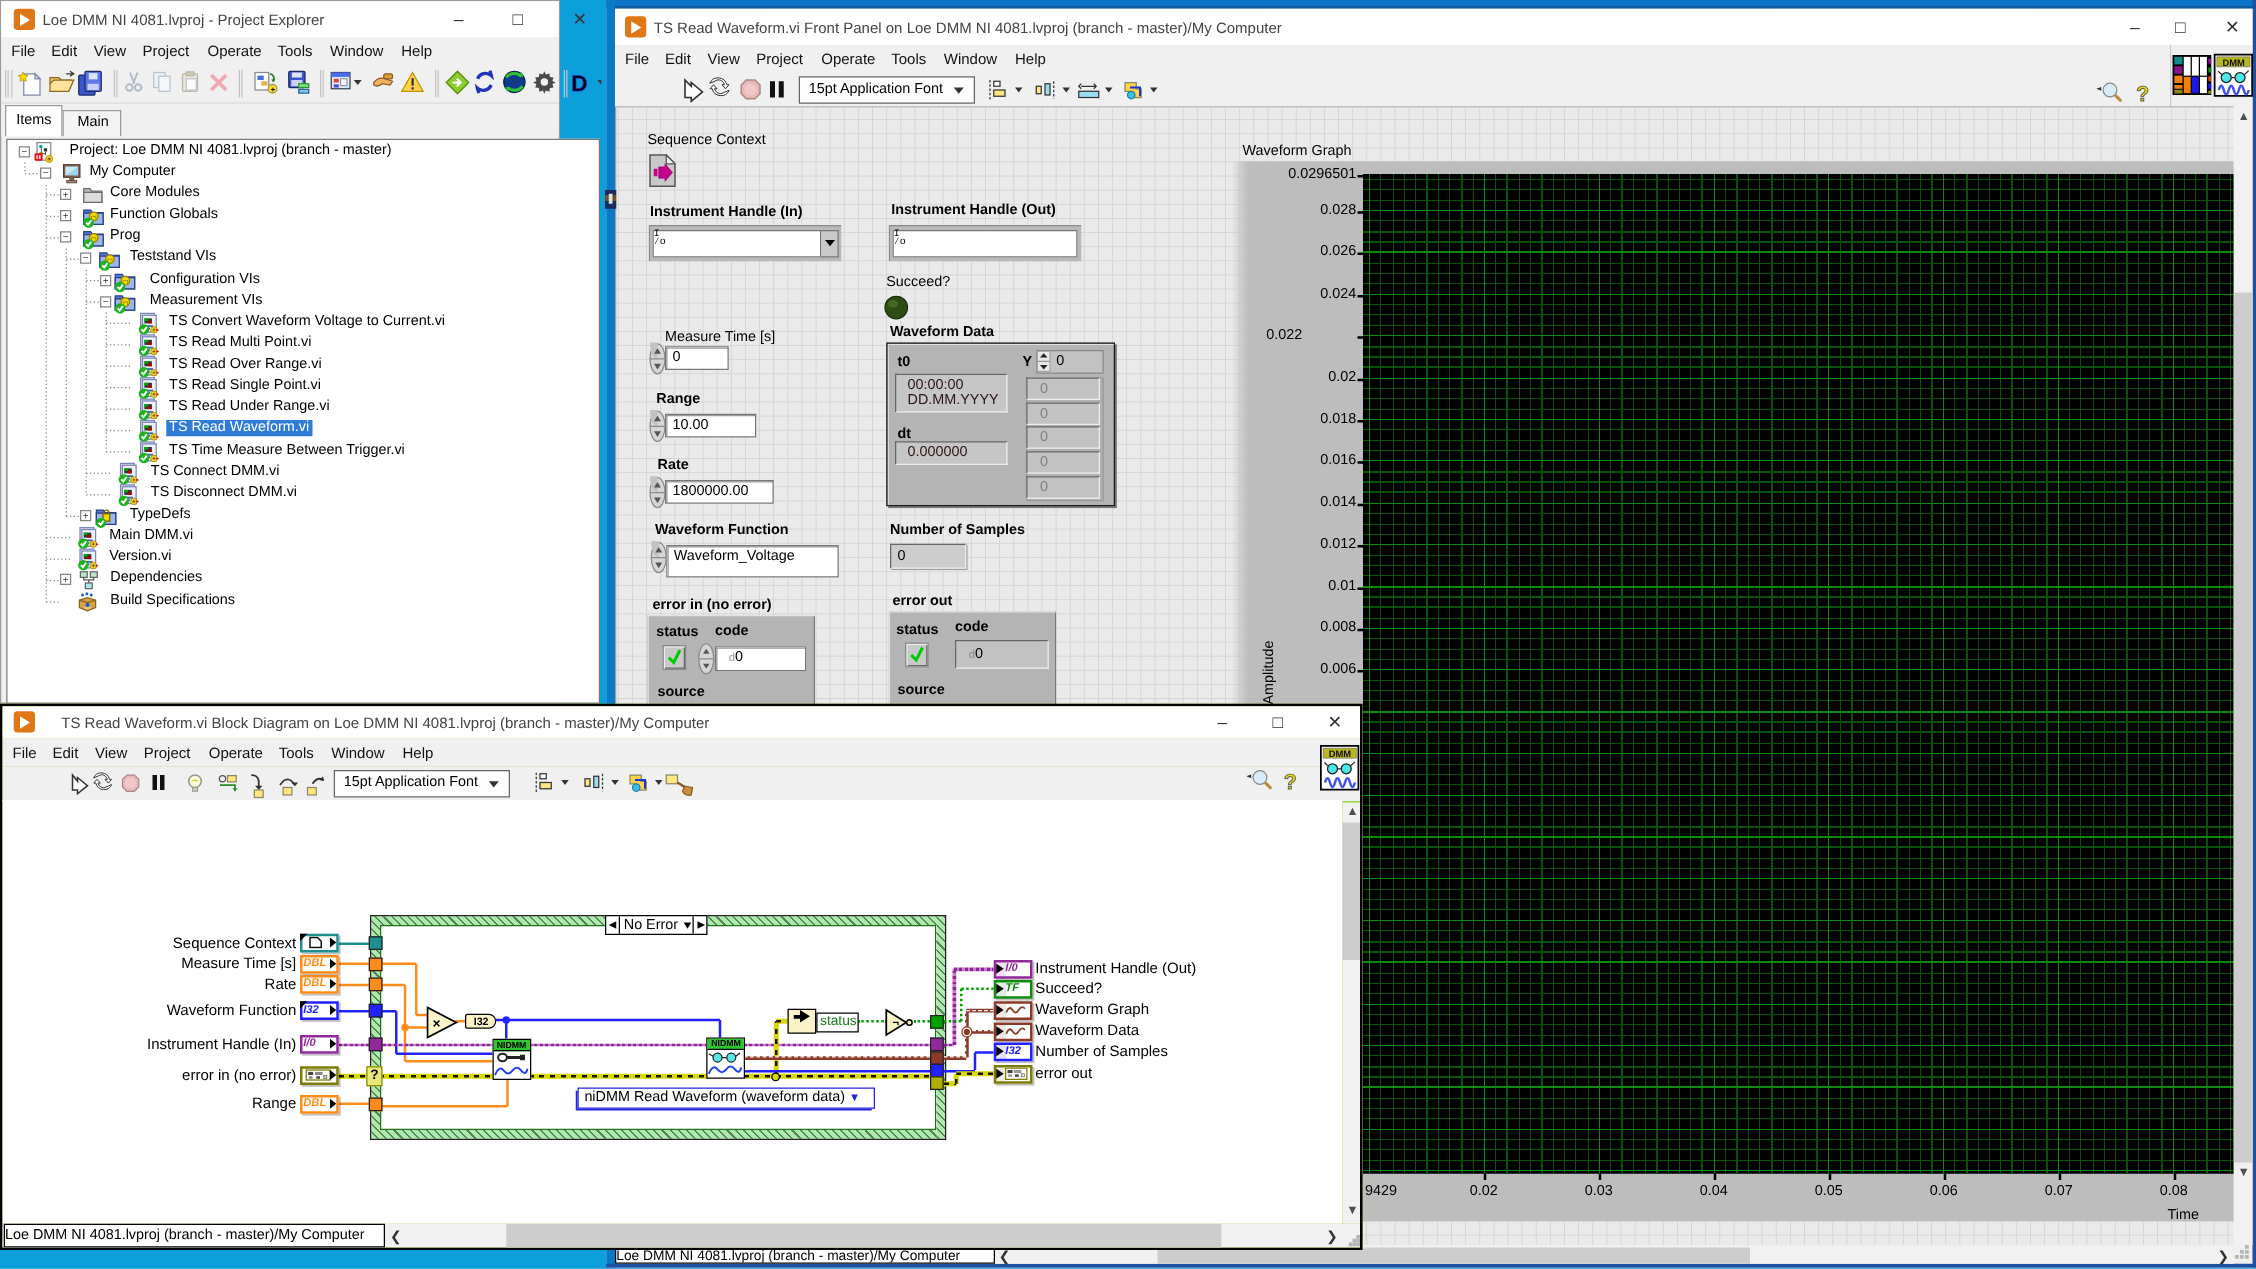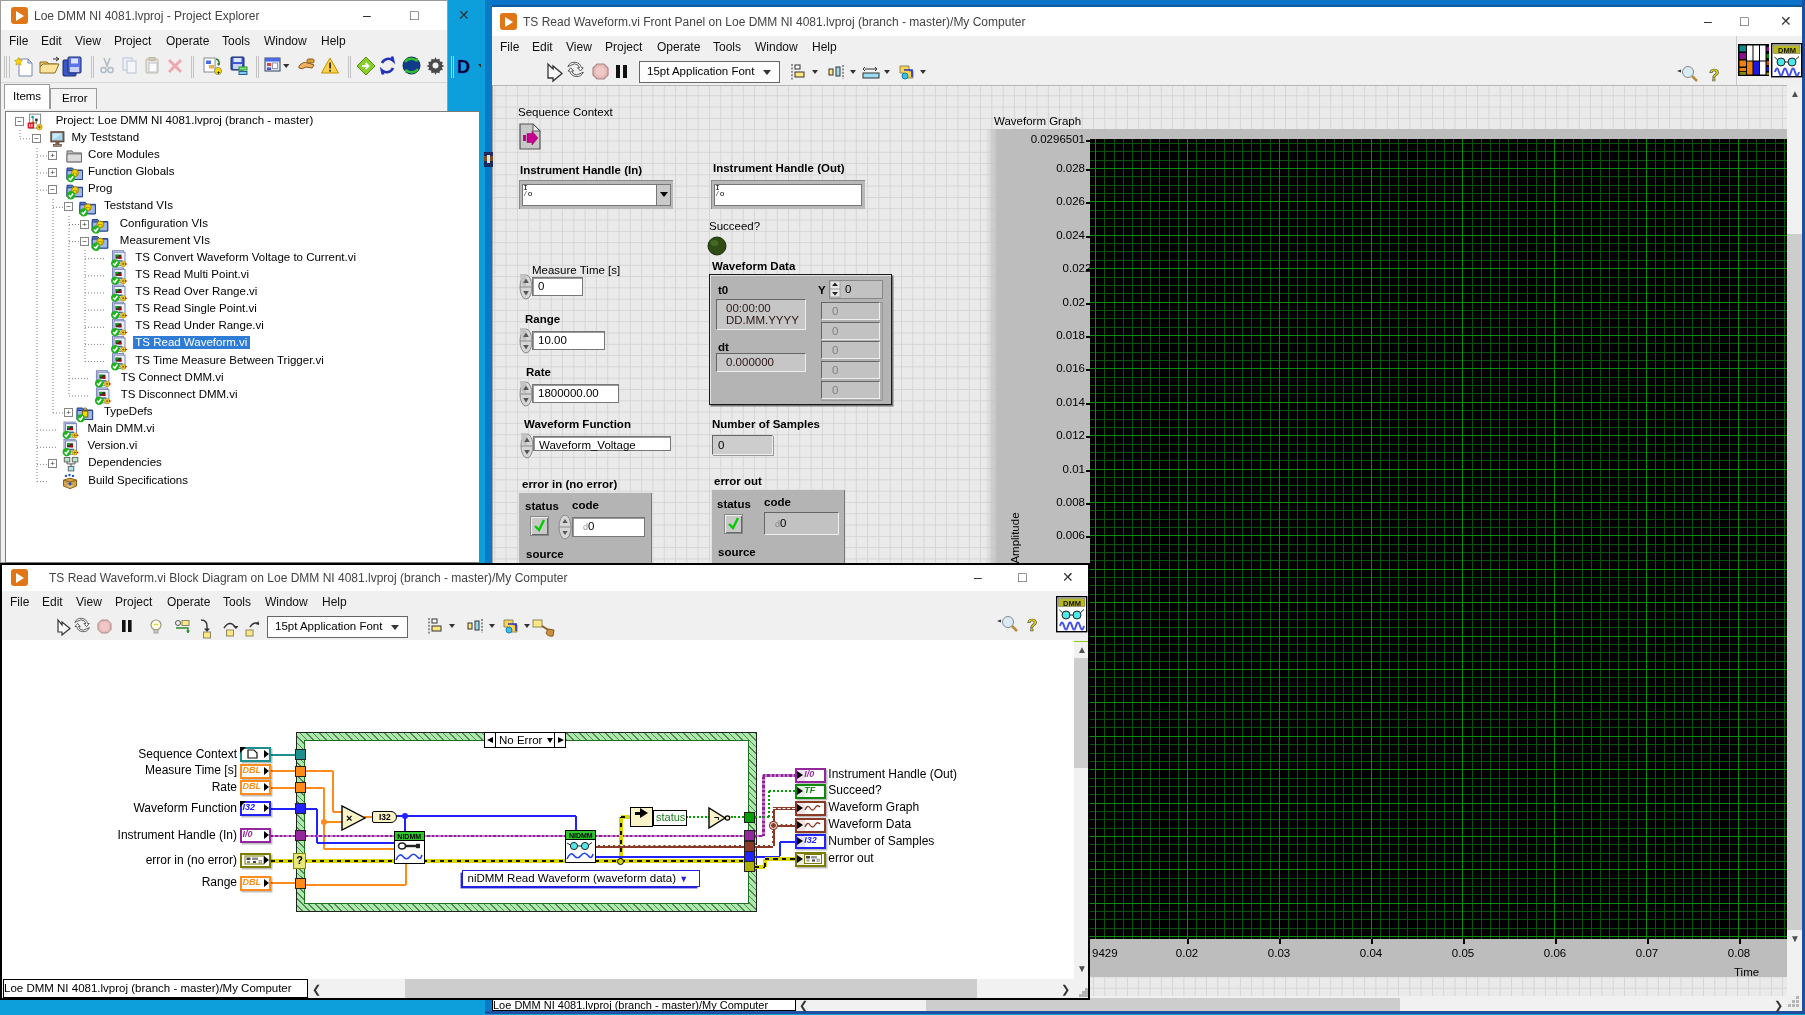--- a/index.html
+++ b/index.html
@@ -144,21 +144,21 @@
         </g>
         <rect x="450" y="3" width="1" height="22" fill="#c3c3c3"></rect>
         <rect x="452" y="3" width="1" height="22" fill="#c3c3c3"></rect>
         <text x="456" y="20" font-size="18" font-weight="bold" font-family="Liberation Sans" fill="#000" stroke="#2233cc" stroke-width="0.6">D</text>
         <path d="M477 11 l3.2 4 3.2 -4 z" fill="#333"></path>
       </svg>
     </div>
 
   <div class="abs" style="left:0; top:82px; width:100%; height:25px; background:#f0f0f0;"></div>
   <div class="abs" style="left:3px; top:83px; width:46px; height:25px; background:#fff; border:1px solid #9a9a9a; border-bottom:none; font-size:11.5px; padding:5px 0 0 8px;">Items</div>
-  <div class="abs" style="left:49px; top:87px; width:47px; height:21px; background:#f4f4f4; border:1px solid #9a9a9a; border-bottom:none; font-size:11.5px; padding:3px 0 0 11px;">Error</div>
+  <div class="abs" style="left:49px; top:87px; width:47px; height:21px; background:#f4f4f4; border:1px solid #9a9a9a; border-bottom:none; font-size:11.5px; padding:3px 0 0 11px;">Main</div>
 
   <div class="abs" id="treepanel" style="left:4px; top:110px; width:475px; height:452px; background:#fff; border:1px solid #7a7a7a;">
 <svg width="475" height="452" style="left:0;top:0;">
 <defs>
 <g id="tvi">
             <rect x="1.5" y="0" width="11" height="13.5" fill="#dde4f2" stroke="#7a86b8" stroke-width="1"></rect>
             <rect x="3" y="1.5" width="11" height="13.5" fill="#eef1f8" stroke="#7a86b8" stroke-width="1"></rect>
             <rect x="4.5" y="4" width="6" height="4" fill="#333"></rect>
             <rect x="4.5" y="4" width="3" height="2" fill="#0a0"></rect>
             <rect x="7.5" y="6" width="3" height="2" fill="#b00"></rect>
@@ -271,21 +271,21 @@
 <use href="#tvi" x="88.9" y="275.9"></use>
 <use href="#ttdef" x="70.6" y="293.5"></use>
 <use href="#tvi" x="56.5" y="310.1"></use>
 <use href="#tvi" x="56.5" y="327.3"></use>
 <use href="#tdep" x="57.3" y="344.9"></use>
 <use href="#tbuild" x="56.5" y="362.1"></use>
 </svg>
 <div class="ebox" style="left:9px; top:4.6px;">−</div>
 <div class="tree-row" style="left:47.7px; top:1.6px; padding:0 3px 1px 2px;">Project: Loe DMM NI 4081.lvproj (branch - master)</div>
 <div class="ebox" style="left:26px; top:21.8px;">−</div>
-<div class="tree-row" style="left:63.5px; top:18.8px; padding:0 3px 1px 2px;">My Teststand</div>
+<div class="tree-row" style="left:63.5px; top:18.8px; padding:0 3px 1px 2px;">My Computer</div>
 <div class="ebox" style="left:42px; top:38.9px;">+</div>
 <div class="tree-row" style="left:80.1px; top:35.9px; padding:0 3px 1px 2px;">Core Modules</div>
 <div class="ebox" style="left:42px; top:56.0px;">+</div>
 <div class="tree-row" style="left:80.1px; top:53.0px; padding:0 3px 1px 2px;">Function Globals</div>
 <div class="ebox" style="left:42px; top:73.2px;">−</div>
 <div class="tree-row" style="left:80.1px; top:70.2px; padding:0 3px 1px 2px;">Prog</div>
 <div class="ebox" style="left:58px; top:90.3px;">−</div>
 <div class="tree-row" style="left:95.9px; top:87.3px; padding:0 3px 1px 2px;">Teststand VIs</div>
 <div class="ebox" style="left:74px; top:107.5px;">+</div>
 <div class="tree-row" style="left:111.8px; top:104.5px; padding:0 3px 1px 2px;">Configuration VIs</div>
@@ -480,21 +480,21 @@
 </svg>
 <div class="field" style="left:39px; top:298px; width:87px; height:19px; padding:2px 0 0 5px; border-color:#777;">1800000.00</div>
 <div class="blbl" style="left:31px; top:332px; font-size:11.5px;">Waveform Function</div>
 <svg style="left:27px; top:347px;" width="14" height="26">
 <ellipse cx="7" cy="13" rx="6" ry="12" fill="#d6d6d6" stroke="#8a8a8a"></ellipse>
 <path d="M7 13 a6 12 0 0 1 0 -24" fill="#c2c2c2"></path> 
         <line x1="1" y1="13" x2="13" y2="13" stroke="#8a8a8a"></line>
 <path d="M7 4.5 l2.8 4.5 h-5.6 z" fill="#555"></path>
         <path d="M7 21.5 l-2.8 -4.5 h5.6 z" fill="#555"></path>
 </svg>
-<div class="field" style="left:40px; top:350px; width:138px; height:15px; padding:2px 0 0 5px; border-color:#777;">Waveform_Voltage</div>
+<div class="field" style="left:40px; top:350px; width:138px; height:26px; padding:2px 0 0 5px; border-color:#777;">Waveform_Voltage</div>
 <div class="blbl" style="left:29px; top:392px; font-size:11.5px;">error in (no error)</div>
 <div class="abs" style="left:25px; top:406px; width:134px; height:74px; background:#b4b4b4; box-shadow:inset 1px 1px 0 #e2e2e2, inset -1px -1px 0 #787878;">
 <div class="blbl" style="left:7px; top:8px;">status</div>
 <div class="blbl" style="left:54px; top:7px;">code</div>
 <div class="abs" style="left:12px; top:24px; width:19px; height:20px; background:#c9c9c9; border:1px solid #888; box-shadow:inset 1px 1px 0 #eee, inset -1px -1px 0 #666;">
 <svg width="17" height="18" style="left:0;top:0;">
             <path d="M4 9 L8 13 L13 3" stroke="#0c0" stroke-width="2.4" fill="none"></path>
           </svg>
         </div>
 <svg style="left:40px; top:22px;" width="14" height="26">
@@ -555,21 +555,21 @@
 </svg>
 
 <div class="lbl" style="left:520px; top:47px; width:72px; text-align:right;">0.0296501</div>
 <div class="abs" style="left:593px; top:54px; width:5px; height:1.5px; background:#000;"></div>
 <div class="lbl" style="left:520px; top:76px; width:72px; text-align:right;">0.028</div>
 <div class="abs" style="left:593px; top:83px; width:5px; height:1.5px; background:#000;"></div>
 <div class="lbl" style="left:520px; top:109px; width:72px; text-align:right;">0.026</div>
 <div class="abs" style="left:593px; top:116px; width:5px; height:1.5px; background:#000;"></div>
 <div class="lbl" style="left:520px; top:143px; width:72px; text-align:right;">0.024</div>
 <div class="abs" style="left:593px; top:150px; width:5px; height:1.5px; background:#000;"></div>
-<div class="lbl" style="left:548px; top:176px; width:72px; text-align:center;">0.022</div>
+<div class="lbl" style="left:520px; top:176px; width:72px; text-align:left;">0.022</div>
 <div class="abs" style="left:593px; top:183px; width:5px; height:1.5px; background:#000;"></div>
 <div class="lbl" style="left:520px; top:210px; width:72px; text-align:right;">0.02</div>
 <div class="abs" style="left:593px; top:217px; width:5px; height:1.5px; background:#000;"></div>
 <div class="lbl" style="left:520px; top:243px; width:72px; text-align:right;">0.018</div>
 <div class="abs" style="left:593px; top:250px; width:5px; height:1.5px; background:#000;"></div>
 <div class="lbl" style="left:520px; top:276px; width:72px; text-align:right;">0.016</div>
 <div class="abs" style="left:593px; top:283px; width:5px; height:1.5px; background:#000;"></div>
 <div class="lbl" style="left:520px; top:310px; width:72px; text-align:right;">0.014</div>
 <div class="abs" style="left:593px; top:317px; width:5px; height:1.5px; background:#000;"></div>
 <div class="lbl" style="left:520px; top:343px; width:72px; text-align:right;">0.012</div>

